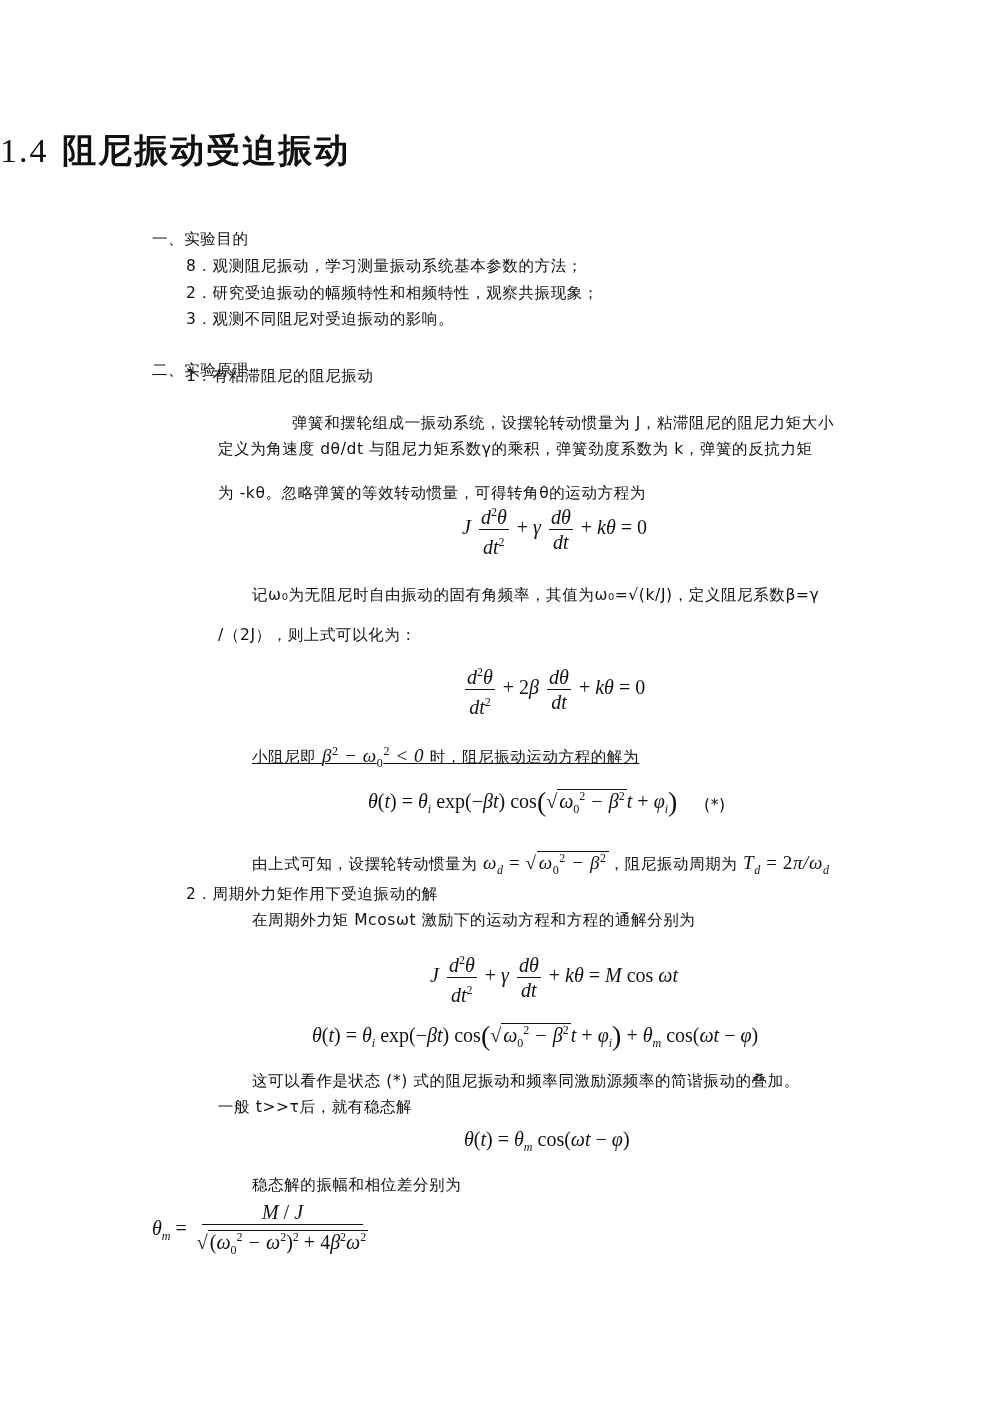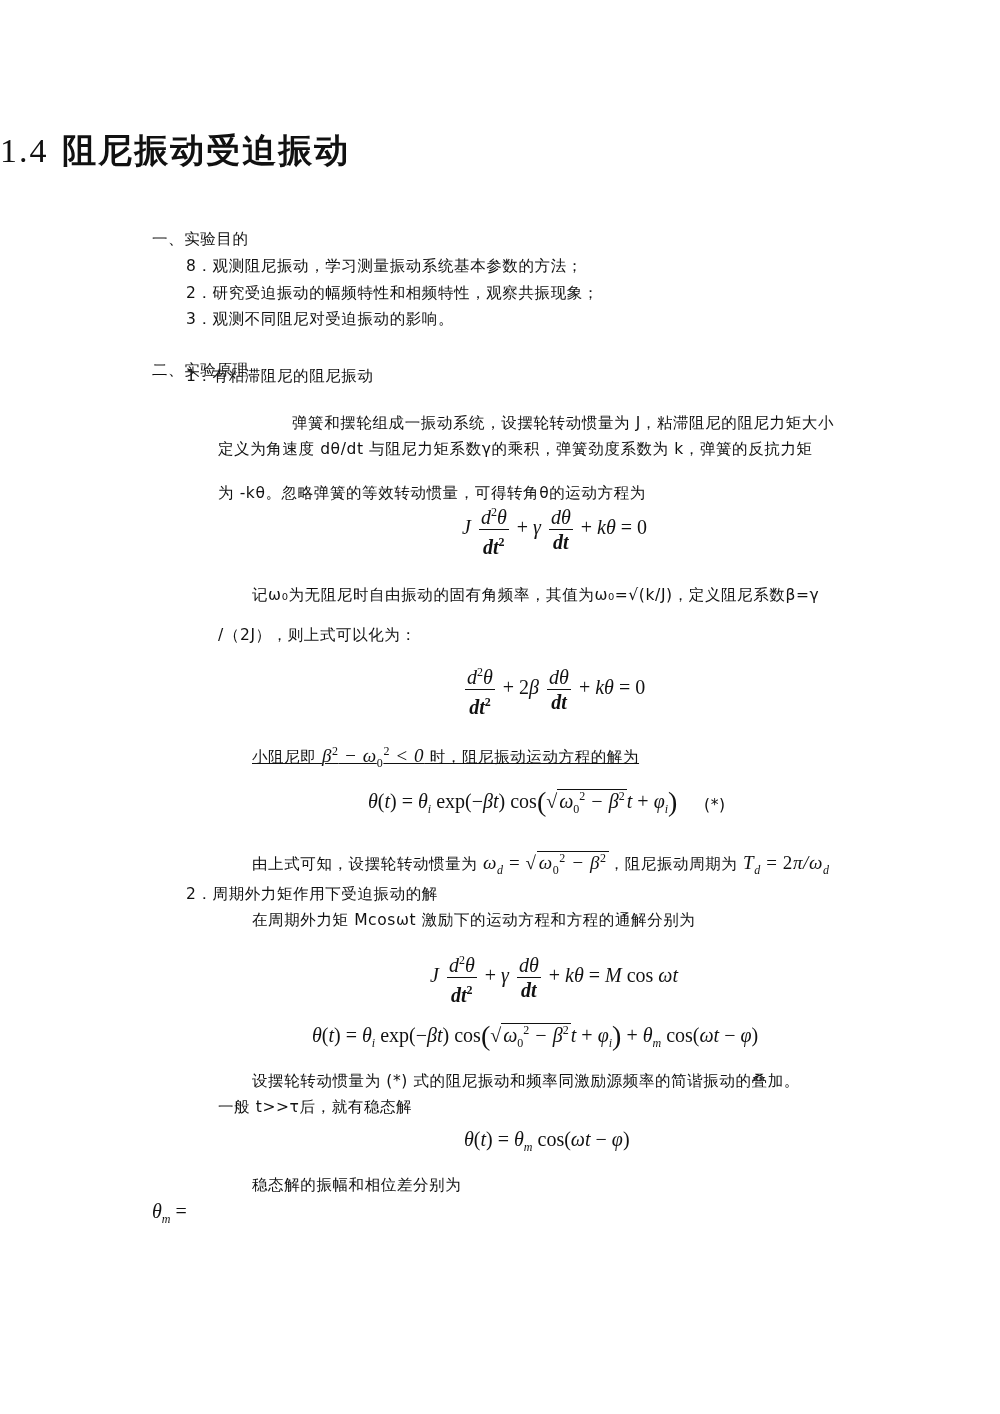--- a/index.html
+++ b/index.html
@@ -6,21 +6,21 @@
   body { width:1000px; height:1414px; position:relative; overflow:hidden;
          font-family:"DejaVu Sans","Liberation Sans",sans-serif; color:#111; }
   .abs { position:absolute; white-space:nowrap; }
   .title { left:0; width:928px; top:128px; text-align:left; font-size:34px; font-weight:bold; letter-spacing:2px; }
   .title .num { font-family:"Liberation Serif","DejaVu Serif",serif; font-weight:normal; }
   .txt { font-size:15.5px; letter-spacing:0.6px; line-height:26px; }
   .math { font-family:"Liberation Serif","DejaVu Serif",serif; font-style:italic; font-size:20px; }
   .up { font-style:normal; }
   .frac { display:inline-flex; flex-direction:column; align-items:center; vertical-align:middle; margin:0 3px; }
   .frac .n { padding:0 2px; border-bottom:1.2px solid #111; line-height:24px; }
-  .frac .d { padding:0 2px; line-height:24px;font-weight:bold; }
+  .frac .d { padding:0 2px; line-height:24px; }
   sup, sub { font-size:12px; }
   .sqrt { border-top:1.2px solid #111; padding:0 2px; }
   .im { font-family:"Liberation Serif",serif; font-style:italic; }
 </style>
 </head>
 <body>
 
 <div class="abs title">
   <span class="num">1.4</span>
   <span>阻尼振动受迫振动</span>
@@ -94,24 +94,28 @@
       <span class="n">dθ</span>
       <span class="d">dt</span>
     </span>
   <span class="up">+</span> kθ <span class="up">=</span> M <span class="up">cos</span> ωt
 </div>
 
 <div class="abs math" style="left:312px;top:1020px;">
   θ<span class="up">(</span>t<span class="up">) =</span> θ<sub>i</sub> <span class="up">exp(−</span>βt<span class="up">) cos</span><span class="up" style="font-size:28px;vertical-align:-3px;">(</span><span class="up">√</span><span class="sqrt">ω<sub class="up">0</sub><sup class="up">2</sup> − β<sup class="up">2</sup></span>t <span class="up">+</span> φ<sub>i</sub><span class="up" style="font-size:28px;vertical-align:-3px;">)</span> <span class="up">+</span> θ<sub>m</sub> <span class="up">cos(</span>ωt <span class="up">−</span> φ<span class="up">)</span>
 </div>
 
-<div class="abs txt" style="left:252px;top:1068px;">设摆轮转动惯量为 (*) 式的阻尼振动和频率同激励源频率的简谐振动的叠加。</div>
+<div class="abs txt" style="left:252px;top:1068px;">这可以看作是状态 (*) 式的阻尼振动和频率同激励源频率的简谐振动的叠加。</div>
 <div class="abs txt" style="left:218px;top:1094px;">一般 t&gt;&gt;τ后，就有稳态解</div>
 
 <div class="abs math" style="left:464px;top:1128px;">
   θ<span class="up">(</span>t<span class="up">) =</span> θ<sub>m</sub> <span class="up">cos(</span>ωt <span class="up">−</span> φ<span class="up">)</span>
 </div>
 
 <div class="abs txt" style="left:252px;top:1172px;">稳态解的振幅和相位差分别为</div>
 
 <div class="abs math" style="left:152px;top:1200px;">
   θ<sub>m</sub> <span class="up">=</span>
+  <span class="frac">
+      <span class="n" style="padding:0 60px;">M <span class="up">/</span> J</span>
+      <span class="d"><span class="up">√</span><span class="sqrt"><span class="up">(</span>ω<sub class="up">0</sub><sup class="up">2</sup> − ω<sup class="up">2</sup><span class="up">)</span><sup class="up">2</sup> <span class="up">+ 4</span>β<sup class="up">2</sup>ω<sup class="up">2</sup></span></span>
+    </span>
 </div>
 
 </body></html>

